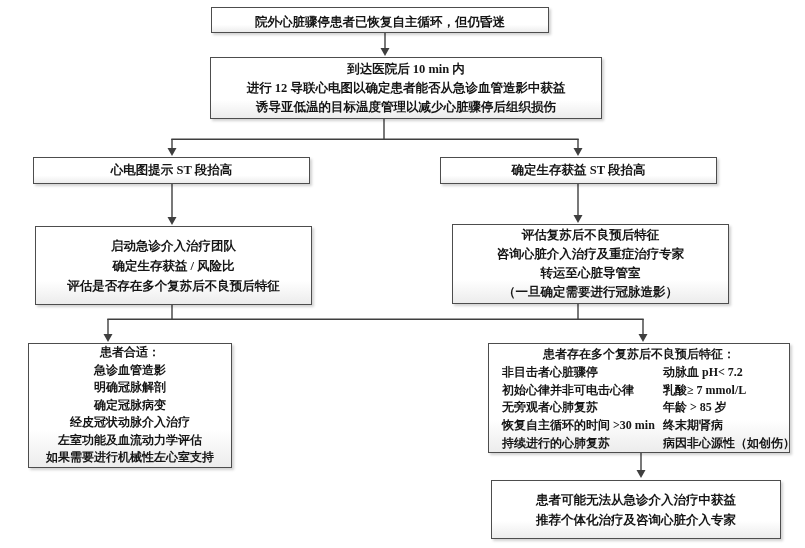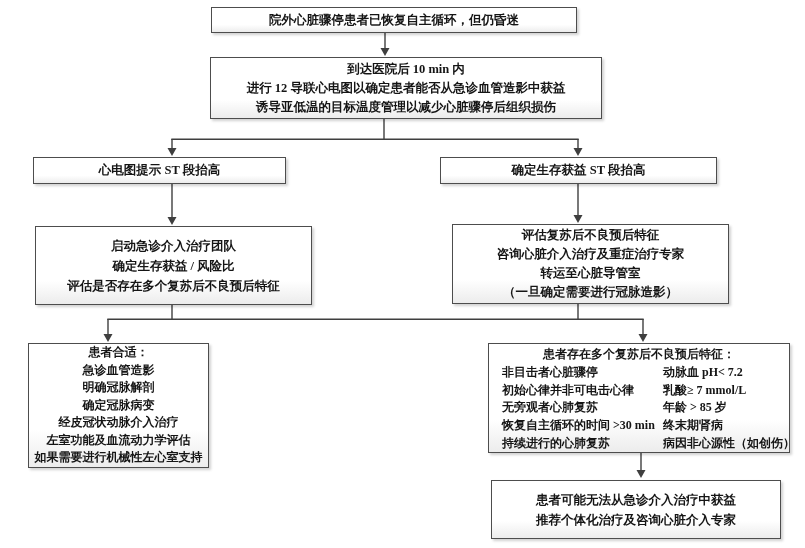--- a/index.html
+++ b/index.html
@@ -17,27 +17,27 @@
     position:absolute;
     box-sizing:border-box;
     border:1px solid #4d4d4d;
     background:linear-gradient(180deg,#ffffff 0%,#ffffff 70%,#ececec 100%);
     box-shadow:1.5px 2px 2.5px rgba(0,0,0,0.18);
     display:flex;flex-direction:column;justify-content:center;
     text-align:center;
     font-size:12.5px;
     line-height:19px;
   }
-  #node-start          {left:211px;top:7px;  width:366px;height:26px;}
+  #node-start          {left:211px;top:7px;  width:338px;height:26px;justify-content:flex-end;}
   #node-arrival        {left:210px;top:57px; width:392px;height:62px;}
-  #node-ecg-ste        {left:33px; top:157px;width:253px;height:27px;}
+  #node-ecg-ste        {left:33px; top:157px;width:277px;height:27px;}
   #node-ecg-no-ste     {left:440px;top:157px;width:277px;height:27px;}
   #node-team           {left:35px; top:226px;width:277px;height:79px;line-height:20px;}
   #node-assess         {left:452px;top:224px;width:277px;height:80px;}
-  #node-suitable       {left:28px; top:343px;width:181px;height:125px;font-size:12px;line-height:17.6px;}
+  #node-suitable       {left:28px; top:343px;width:204px;height:125px;font-size:12px;line-height:17.6px;}
   #node-unfavorable    {left:488px;top:343px;width:302px;height:110px;font-size:12px;line-height:17.8px;justify-content:flex-start;padding-top:2px;}
   #node-no-benefit     {left:491px;top:480px;width:290px;height:59px;line-height:20px;}
   .tbl{display:flex;flex-direction:column;align-items:stretch;padding:0 0 0 13px;}
   .tbl-row{display:flex;flex-direction:row;text-align:left;white-space:nowrap;}
   .tbl-row .cell-left{width:161px;flex:0 0 auto;}
   .tbl-row .cell-right{flex:1 1 auto;}
   .box-title{text-align:center;}
   line{stroke:#3f3f3f;stroke-width:1.4;}
   polygon{fill:#3f3f3f;stroke:none;}
 </style>

